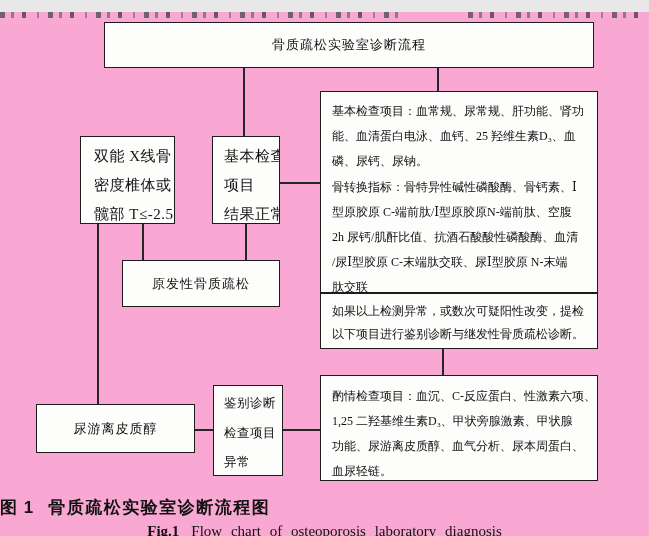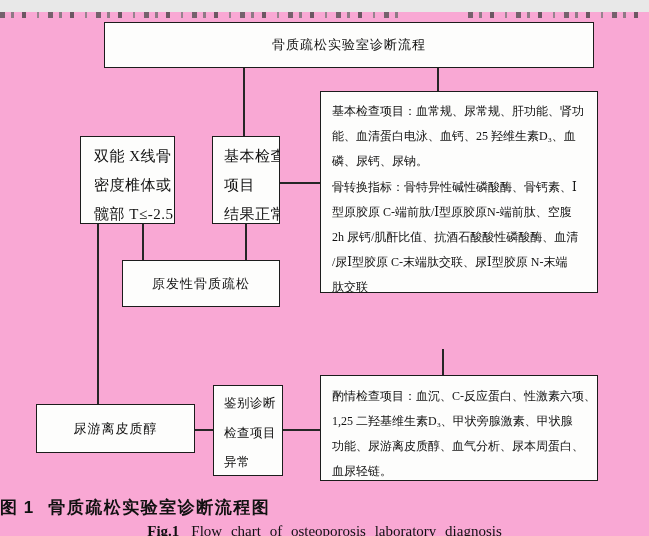--- a/index.html
+++ b/index.html
@@ -94,20 +94,22 @@
 
   <div class="box multiline" style="left:320px;top:79px;width:278px;height:202px;padding:7px 4px 0 11px;line-height:25.2px;font-size:12px;letter-spacing:0;">基本检查项目：血常规、尿常规、肝功能、肾功
 能、血清蛋白电泳、血钙、25 羟维生素D₃、血
 磷、尿钙、尿钠。
 骨转换指标：骨特异性碱性磷酸酶、骨钙素、Ⅰ
 型原胶原 C-端前肽/Ⅰ型原胶原N-端前肽、空腹
 2h 尿钙/肌酐比值、抗酒石酸酸性磷酸酶、血清
 /尿Ⅰ型胶原 C-末端肽交联、尿Ⅰ型胶原 N-末端
 肽交联</div>
 
+  <div class="box multiline" style="left:320px;top:281px;width:278px;height:56px;padding:6px 4px 0 11px;line-height:23px;font-size:12px;letter-spacing:0;">如果以上检测异常，或数次可疑阳性改变，提检
+以下项目进行鉴别诊断与继发性骨质疏松诊断。</div>
 
   <div class="box multiline" style="left:320px;top:363px;width:278px;height:106px;padding:8px 4px 0 11px;line-height:25px;font-size:12px;letter-spacing:0;">酌情检查项目：血沉、C-反应蛋白、性激素六项、
 1,25 二羟基维生素D₃、甲状旁腺激素、甲状腺
 功能、尿游离皮质醇、血气分析、尿本周蛋白、
 血尿轻链。</div>
 
   <div class="cap-zh">
     <span class="lab">图 1</span><span>骨质疏松实验室诊断流程图</span>
   </div>
   <div class="cap-en">

